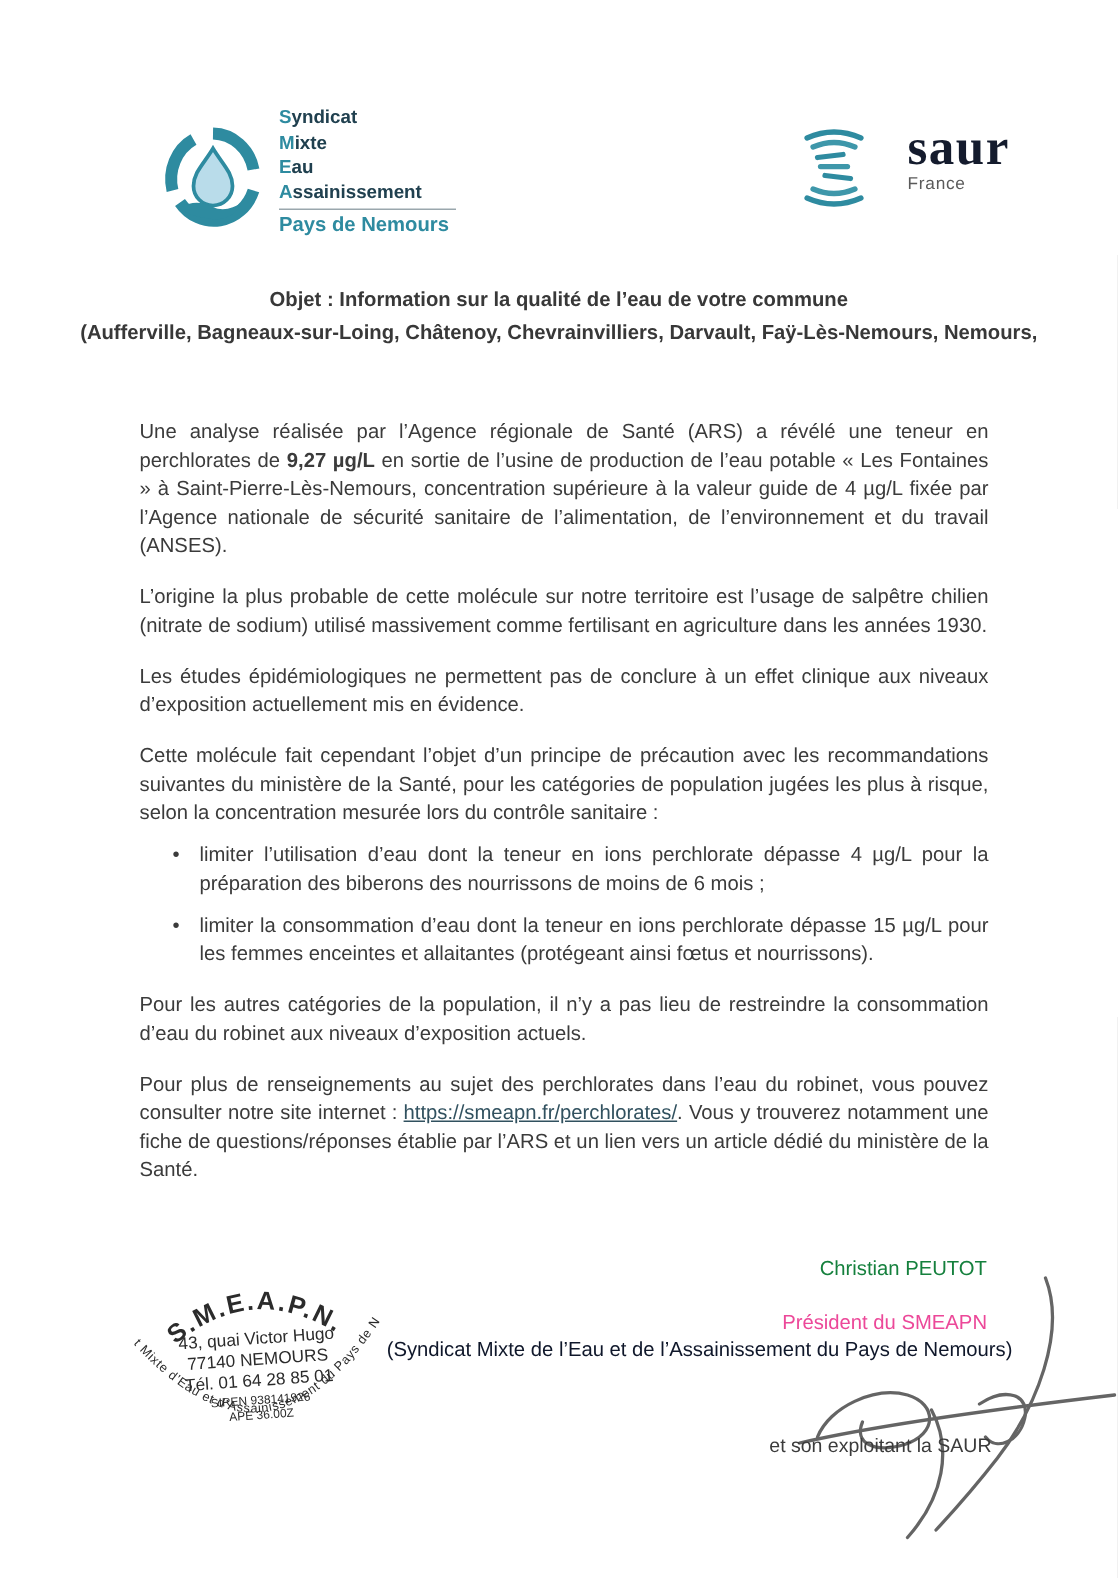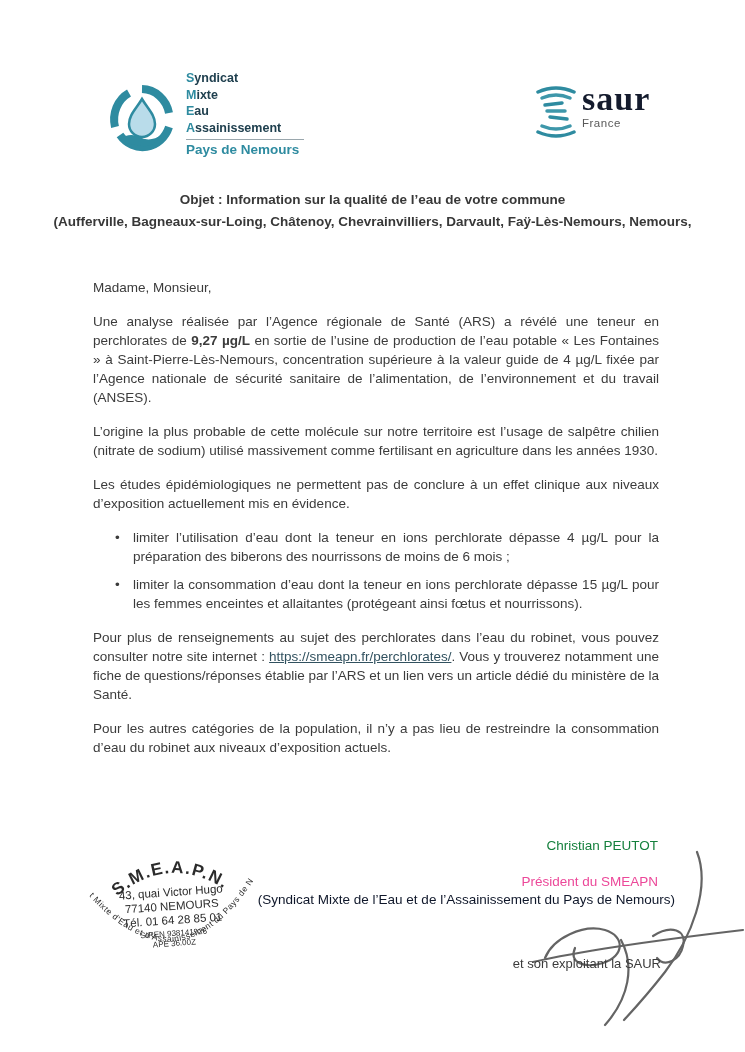--- a/index.html
+++ b/index.html
@@ -8,21 +8,21 @@
     margin:0 auto;overflow:hidden;
     font-family:"Liberation Sans",sans-serif;color:#3b3b3b;
   }
   
   .smeapn-logo{position:absolute;left:108px;top:68px;display:flex;gap:10px;align-items:flex-end;}
   .smeapn-mark{width:68px;height:76px;}
   .smeapn-text{font-size:12.5px;font-weight:bold;line-height:16.5px;color:#20404f;padding-top:2px;}
   .smeapn-text .init{color:#2e8ba0;}
   .smeapn-rule{border:0;border-top:1.5px solid #9aa7ad;margin:3px 0 2px 0;width:118px;}
   .smeapn-sub{color:#2e8ba0;font-size:13.5px;font-weight:bold;}
-  .saur-logo{position:absolute;left:534px;top:84px;display:flex;align-items:flex-start;gap:4px;}
+  .saur-logo{position:absolute;left:534px;top:84px;display:flex;align-items:flex-start;gap:27px;}
   .saur-mark{width:44px;height:56px;}
   .saur-word{font-family:"Liberation Serif",serif;font-weight:bold;font-size:34px;line-height:30px;color:#141b2d;letter-spacing:1px;}
   .saur-country{font-size:11.5px;color:#5a5a5a;margin-top:3px;letter-spacing:.5px;}
   
   .subject{position:absolute;left:40px;top:189px;width:665px;text-align:center;
     font-weight:bold;font-size:13.5px;line-height:21.5px;color:#383838;}
   
   .body-flow{position:absolute;left:93px;top:278px;width:566px;font-size:13.5px;line-height:19px;text-align:justify;}
   .body-flow p{margin:0 0 15px 0;}
   .body-flow p.tight{margin-bottom:9px;}
@@ -86,36 +86,36 @@
       <div class="saur-country">France</div>
     </span>
   </div>
 
   <div class="subject">
     <div>Objet : Information sur la qualité de l’eau de votre commune</div>
     <div>(Aufferville, Bagneaux-sur-Loing, Châtenoy, Chevrainvilliers, Darvault, Faÿ-Lès-Nemours, Nemours,</div>
   </div>
 
   <div class="body-flow">
-    <p class="salutation">Madame, Monsieur,</p>
     <p><span>Une analyse réalisée par l’Agence régionale de Santé (ARS) a révélé une teneur en perchlorates de </span><span class="bold">9,27 µg/L</span><span> en sortie de l’usine de production de l’eau potable « Les Fontaines » à Saint-Pierre-Lès-Nemours, concentration supérieure à la valeur guide de 4 µg/L fixée par l’Agence nationale de sécurité sanitaire de l’alimentation, de l’environnement et du travail (ANSES).</span></p>
     <p>L’origine la plus probable de cette molécule sur notre territoire est l’usage de salpêtre chilien (nitrate de sodium) utilisé massivement comme fertilisant en agriculture dans les années 1930.</p>
     <p>Les études épidémiologiques ne permettent pas de conclure à un effet clinique aux niveaux d’exposition actuellement mis en évidence.</p>
+    <p class="tight">Cette molécule fait cependant l’objet d’un principe de précaution avec les recommandations suivantes du ministère de la Santé, pour les catégories de population jugées les plus à risque, selon la concentration mesurée lors du contrôle sanitaire :</p>
     <div class="bullets">
       <div class="bullet-item">
         <span class="bullet-dot">•</span>
         <span class="bullet-text">limiter l’utilisation d’eau dont la teneur en ions perchlorate dépasse 4 µg/L pour la préparation des biberons des nourrissons de moins de 6 mois ;</span>
       </div>
       <div class="bullet-item">
         <span class="bullet-dot">•</span>
         <span class="bullet-text">limiter la consommation d’eau dont la teneur en ions perchlorate dépasse 15 µg/L pour les femmes enceintes et allaitantes (protégeant ainsi fœtus et nourrissons).</span>
       </div>
     </div>
+    <p>Pour les autres catégories de la population, il n’y a pas lieu de restreindre la consommation d’eau du robinet aux niveaux d’exposition actuels.</p>
     <p><span>Pour plus de renseignements au sujet des perchlorates dans l’eau du robinet, vous pouvez consulter notre site internet : </span><a href="#" class="doc-link">https://smeapn.fr/perchlorates/</a><span>. Vous y trouverez notamment une fiche de questions/réponses établie par l’ARS et un lien vers un article dédié du ministère de la Santé.</span></p>
-    <p>Pour les autres catégories de la population, il n’y a pas lieu de restreindre la consommation d’eau du robinet aux niveaux d’exposition actuels.</p>
   </div>
 
   <div class="stamp">
     <svg viewBox="0 0 188 150">
       <defs>
         <path id="arcTop" d="M 24,72 Q 94,6 164,72" fill="none"></path>
         <path id="arcBottom" d="M 12,56 Q 94,160 176,54" fill="none"></path>
       </defs>
       <text font-size="17" font-weight="bold" letter-spacing="1.5">
         <textPath href="#arcTop" startOffset="50%" text-anchor="middle">S.M.E.A.P.N.</textPath>

